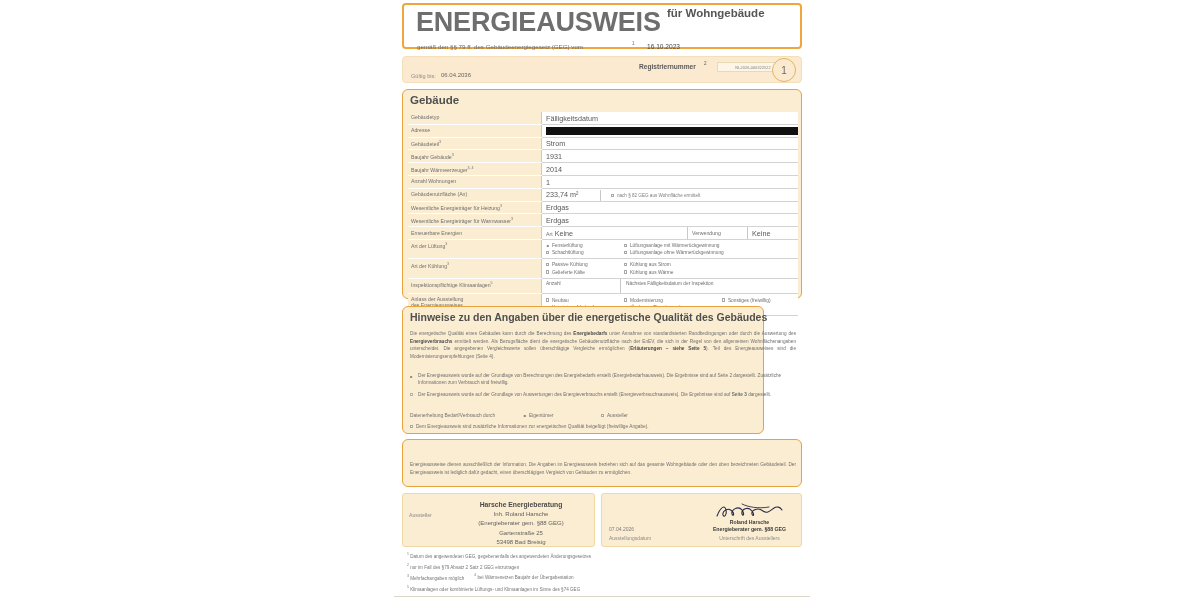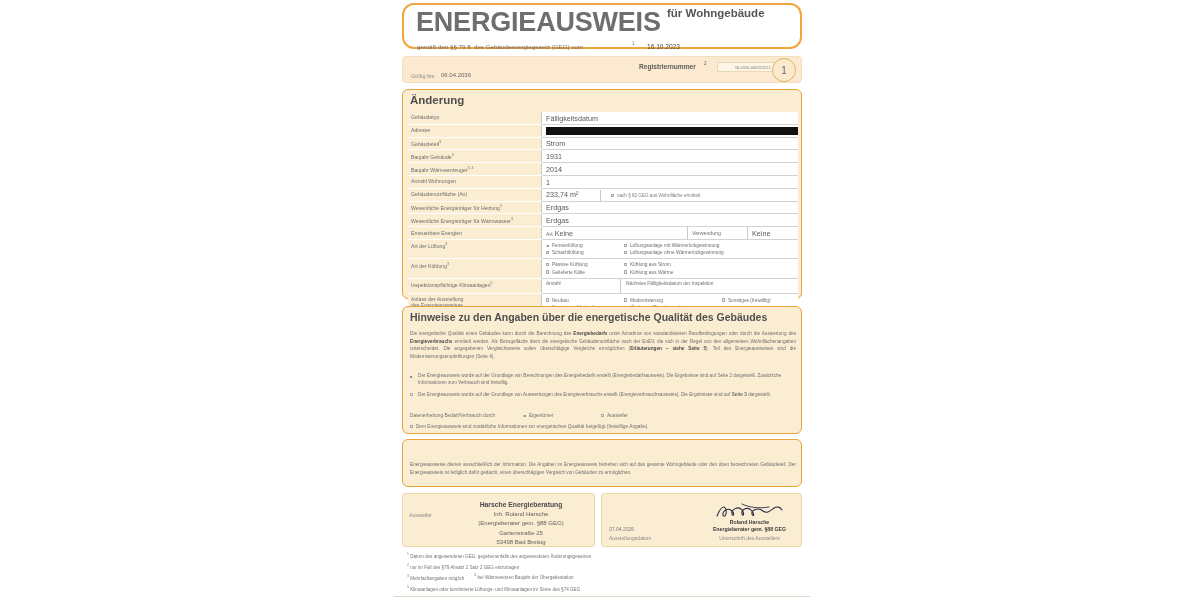--- a/index.html
+++ b/index.html
@@ -41,21 +41,21 @@
     box-sizing: border-box;
   }
 
   
   #title-block {
     left: 8px;
     top: 3px;
     width: 400px;
     height: 46px;
     border: 2px solid #f0a63c;
-    border-radius: 12px;
+    border-radius: 4px;
     background: #ffffff;
   }
   #title-main {
     position: absolute;
     left: 12px;
     top: 2px;
     font-size: 27px;
     font-weight: bold;
     letter-spacing: -0.2px;
     color: #6e6e6e;
@@ -354,21 +354,21 @@
   #house-left-ext { position:absolute; left:2px; top:30px; width:21px; height:22px; background:#8a5f52; }
   #house-left-win { position:absolute; left:4px; top:33px; width:9px; height:7px; background:#4e7c9b; }
   #house-right-ext { position:absolute; left:56px; top:33px; width:18px; height:19px; background:#c2907e; }
   #house-right-win { position:absolute; left:58px; top:36px; width:13px; height:9px; background:#eef2f2; }
   #house-hedge { position:absolute; left:14px; top:50px; width:52px; height:6px; background:#6d6152; }
 
   
   #hinweise-angaben {
     left: 8px;
     top: 306px;
-    width: 400px;
+    width: 362px;
     height: 128px;
   }
   .panel-heading2 {
     position: absolute;
     left: 7px;
     top: 4px;
     font-size: 10.5px;
     font-weight: bold;
     color: #4f4f4f;
     white-space: nowrap;
@@ -587,21 +587,21 @@
   <div class="panel" id="reg-bar">
     <div id="reg-valid-label">Gültig bis:</div>
     <div id="reg-valid-value">06.04.2036</div>
     <div id="reg-label">Registriernummer</div>
     <div id="reg-label-sup">2</div>
     <div id="reg-value">NI-2026-006322522</div>
   </div>
   <div id="page-badge">1</div>
 
   <div class="panel" id="gebaeude-panel">
-    <div class="panel-heading">Änderung</div>
+    <div class="panel-heading">Gebäude</div>
 
     <div id="house-photo">
       <div id="house-sky"></div>
       <div id="house-grass"></div>
       <div id="house-left-ext"></div>
       <div id="house-left-win"></div>
       <div id="house-gable"></div>
       <div id="house-body"></div>
       <div class="hwin" style="left:27px;top:18px;width:7px;height:6px;"></div>
       <div class="hwin" style="left:42px;top:18px;width:7px;height:6px;"></div>

